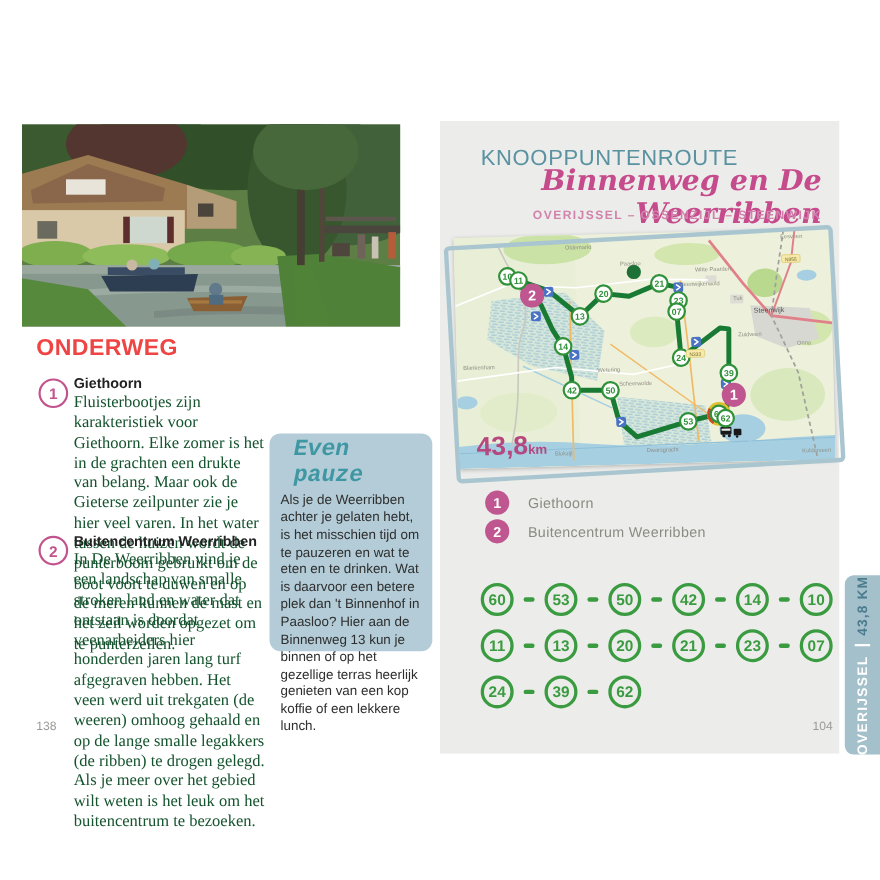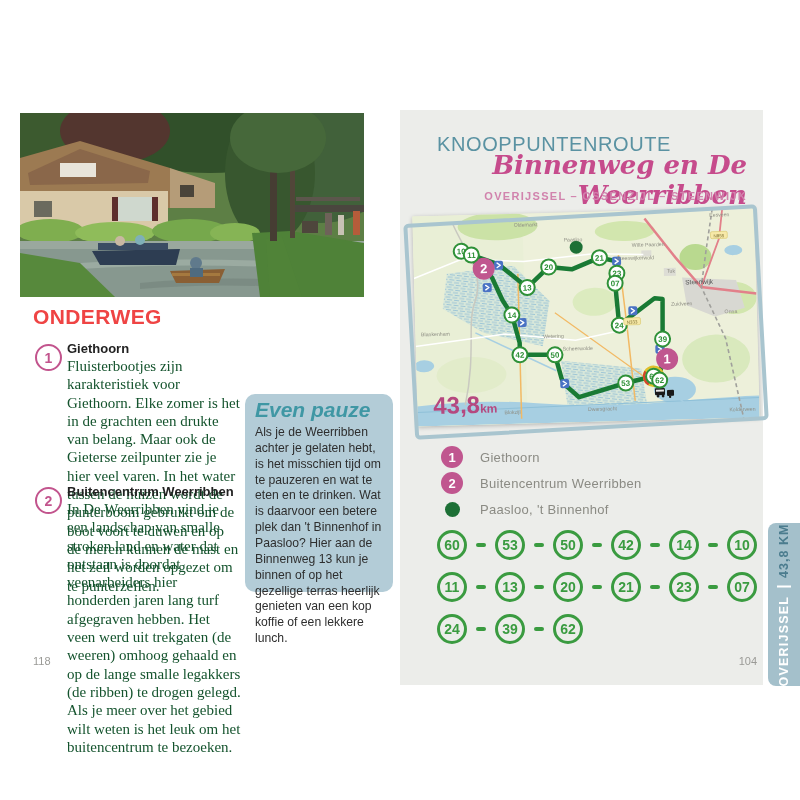--- a/index.html
+++ b/index.html
@@ -11,21 +11,21 @@
   .onderweg{left:33px;top:305px;font-size:21px;font-weight:700;color:#ef4444;letter-spacing:.4px;}
   .poi-item{left:33px;width:206px;}
   .poi-item .numcircle{position:absolute;left:2px;top:3px;width:23px;height:23px;border:2.5px solid #c2548d;border-radius:50%;color:#c2548d;font-weight:700;font-size:14px;display:flex;align-items:center;justify-content:center;background:#fff;}
   .poi-item .txt{margin-left:34px;width:174px;}
   .poi-item h3{margin:0 0 1px 0;font-size:13px;color:#222;}
   .poi-item p{margin:0;font-size:15px;line-height:1.22;color:#14532d;font-family:Liberation Serif, serif;}
   .pagenum{font-size:11px;color:#9a9a96;}
 
   
   .pause{left:245px;top:394px;width:148px;height:198px;background:#b3ccd7;border-radius:10px;box-sizing:border-box;padding:4px 10px;}
-  .pause h2{margin:0 0 3px 0;font-family:Liberation Sans, sans-serif;font-style:italic;font-weight:700;font-size:21px;color:#3f97a4;}
+  .pause h2{margin:0 0 3px 12px;font-family:Liberation Mono, monospace;font-style:italic;font-weight:700;font-size:21px;color:#3f97a4;}
   .pause p{margin:0;font-size:12.2px;line-height:1.3;color:#2e2e2e;}
 
   
   .panel{left:400px;top:110px;width:363px;height:575px;background:#ecedea;}
   .kicker{left:437px;top:133px;font-size:20px;font-weight:400;color:#5a92a2;letter-spacing:.6px;}
   .rtitle{left:415px;top:150px;width:332px;text-align:right;font-family:"DejaVu Serif",serif;font-style:italic;font-weight:700;font-size:26px;color:#c64b8c;}
   .rsub{left:415px;top:190px;width:332px;text-align:right;font-size:11px;font-weight:700;color:#d183ad;letter-spacing:1.3px;}
 
   
   .map-frame{left:409px;top:214px;width:346px;height:208px;border:4px solid #a9c5cf;border-radius:5px;transform:rotate(-3.2deg);pointer-events:none;z-index:3;}
@@ -124,21 +124,21 @@
 </div>
 
 <div class="abs poi-item" style="top:484px;">
   <div class="numcircle">2</div>
   <div class="txt">
     <h3>Buitencentrum Weerribben</h3>
     <p>In De Weerribben vind je een landschap van smalle stroken land en water dat ontstaan is doordat veenarbeiders hier honderden jaren lang turf afgegraven hebben. Het veen werd uit trekgaten (de weeren) omhoog gehaald en op de lange smalle legakkers (de ribben) te drogen gelegd. Als je meer over het gebied wilt weten is het leuk om het buitencentrum te bezoeken.</p>
   </div>
 </div>
 
-<div class="abs pagenum" style="left:33px;top:655px;">118</div>
+<div class="abs pagenum" style="left:33px;top:655px;">138</div>
 
 <div class="abs pause">
   <h2>Even pauze</h2>
   <p>Als je de Weerribben achter je gelaten hebt, is het misschien tijd om te pauzeren en wat te eten en te drinken. Wat is daarvoor een betere plek dan 't Binnenhof in Paasloo? Hier aan de Binnenweg 13 kun je binnen of op het gezellige terras heerlijk genieten van een kop koffie of een lekkere lunch.</p>
 </div>
 
 <div class="abs panel"></div>
 
 <div class="abs kicker">KNOOPPUNTENROUTE</div>
 <div class="abs rtitle">Binnenweg en De Weerribben</div>
@@ -307,26 +307,20 @@
         <div class="legend-pink">1</div>
       </div>
       <span class="legend-label">Giethoorn</span>
     </div>
     <div class="legend-row">
       <div class="legend-icon">
         <div class="legend-pink">2</div>
       </div>
       <span class="legend-label">Buitencentrum Weerribben</span>
     </div>
-    <div class="legend-row">
-      <div class="legend-icon">
-        <div class="legend-dot"></div>
-      </div>
-      <span class="legend-label">Paasloo, 't Binnenhof</span>
-    </div>
   </div>
 
 <div class="abs nodes" id="node-rows">
     <div class="node-row">
       <div class="node-circle">60</div>
       <div class="node-dash"></div>
       <div class="node-circle">53</div>
       <div class="node-dash"></div>
       <div class="node-circle">50</div>
       <div class="node-dash"></div>

